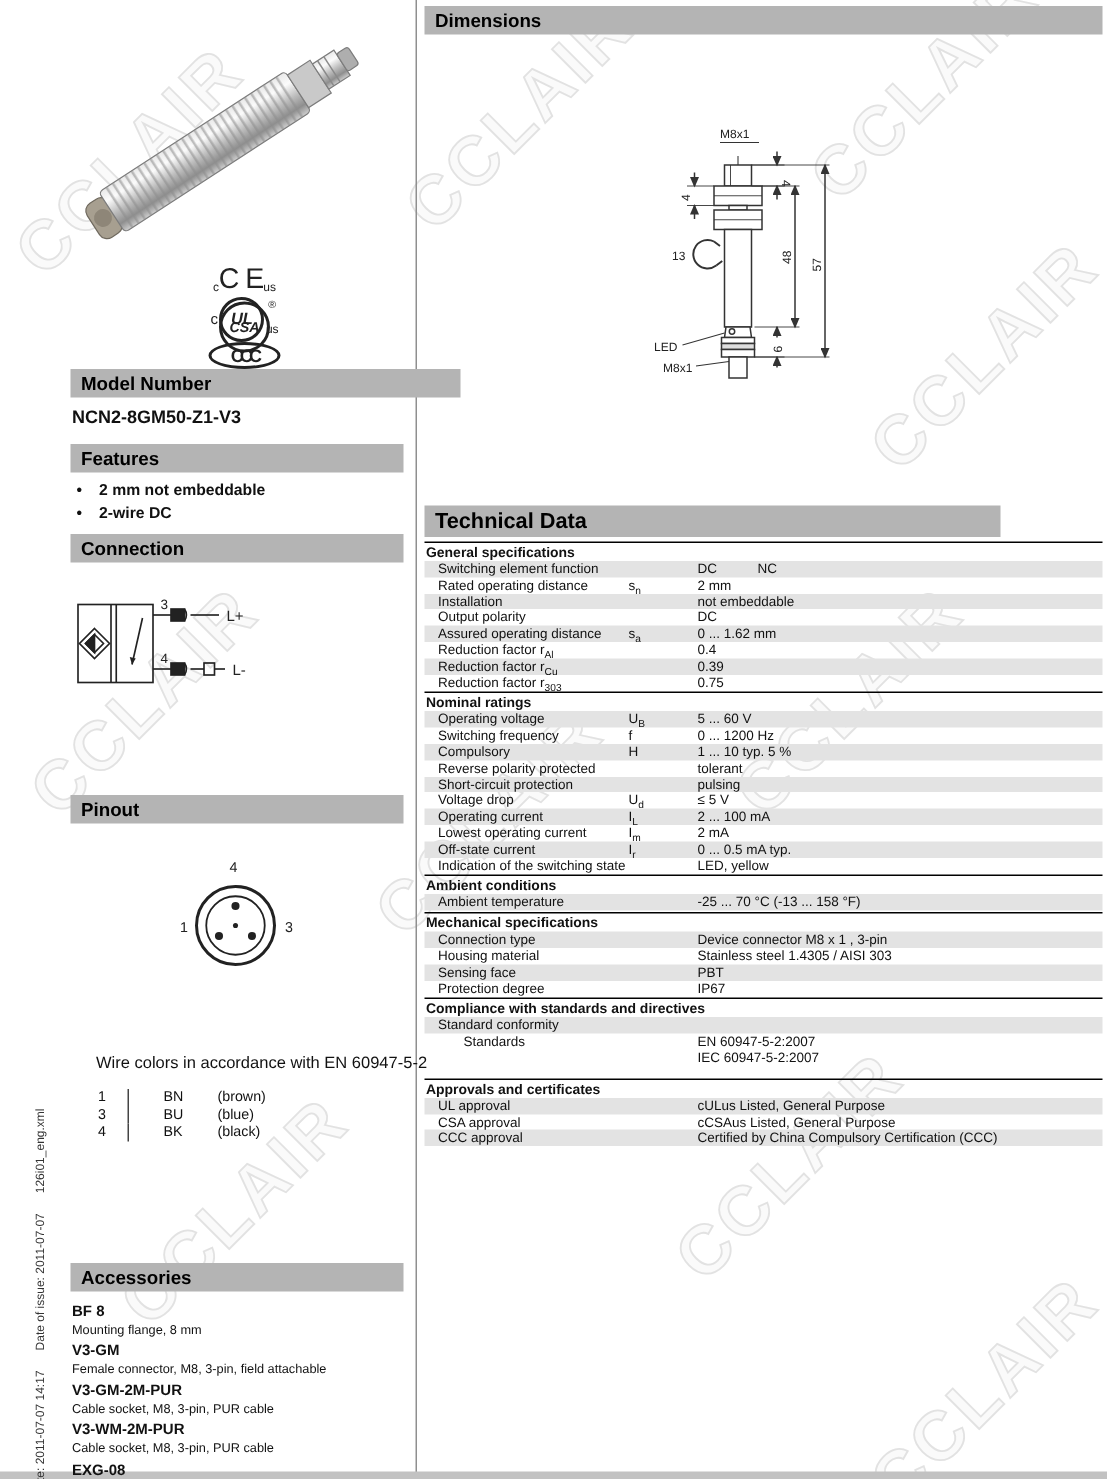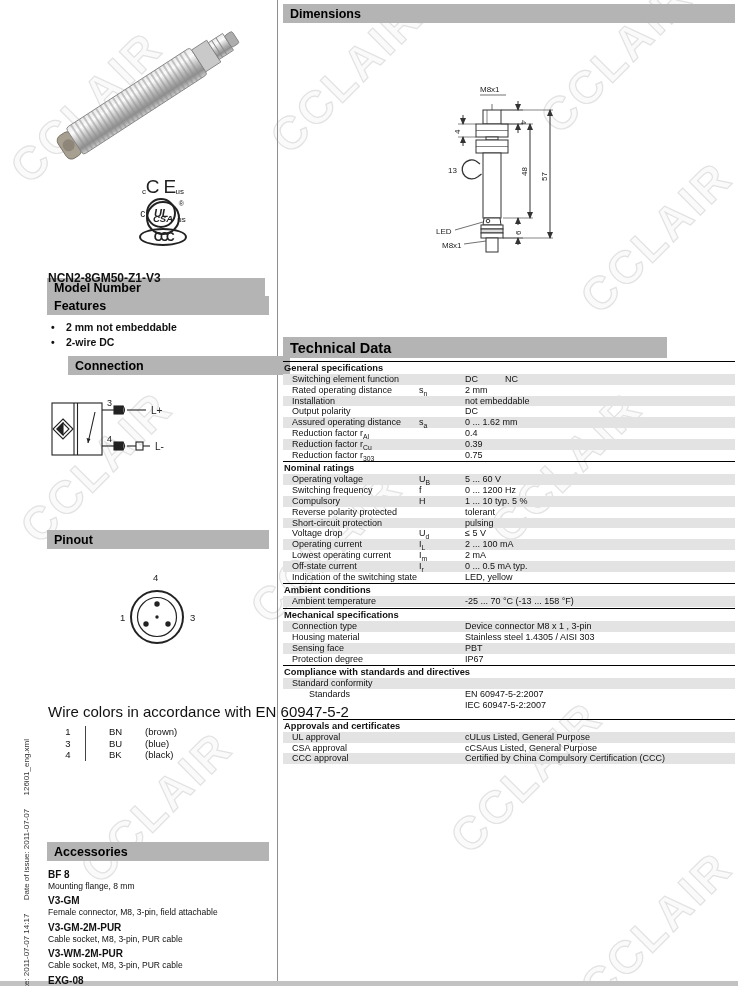--- a/index.html
+++ b/index.html
@@ -17,21 +17,21 @@
              transform:rotate(180deg);font-size:8px;color:#333;white-space:pre;}
   
   .bar{position:absolute;background:#b4b4b4;color:#000;font-weight:bold;
        font-size:12.5px;line-height:14px;padding:2.5px 7px;box-sizing:border-box;}
   .bar.big{font-size:14.5px;line-height:16px;}
   
   .model-value{position:absolute;left:48px;top:271px;font-weight:bold;font-size:12px;}
   .features-list{position:absolute;left:48px;top:320px;width:220px;}
   .feat{display:flex;font-weight:bold;font-size:10.5px;line-height:14.5px;}
   .feat .dot{width:15px;padding-left:3px;}
-  .wire-note{position:absolute;left:48px;top:703px;font-size:15px;}
+  .wire-note{position:absolute;left:64px;top:703px;font-size:11px;}
   .wire-rows{position:absolute;left:58px;top:726px;font-size:9.5px;}
   .wrow{display:flex;height:11.5px;line-height:11.5px;}
   .wpin{width:20px;text-align:center;}
   .wsep{width:0;border-left:1px solid #444;margin-left:7px;}
   .wcode{margin-left:23px;width:36px;}
   .acc-list{position:absolute;left:48px;top:864px;width:222px;}
   .acc-name{font-weight:bold;font-size:10px;line-height:12px;margin-top:4.5px;}
   .acc-desc{font-size:8.5px;line-height:10px;color:#111;}
   
   .logos{position:absolute;left:47px;top:176px;width:224px;height:46px;
@@ -121,36 +121,36 @@
       <span class="csa-reg">®</span>
     </span>
     <span class="logo-ul">
       <span class="ul-c">c</span>
       <span class="ul-circle">UL</span>
       <span class="ul-us">us</span>
     </span>
     <span class="logo-ccc">CCC</span>
   </div>
 
-  <div class="bar" style="left:47px;top:246px;width:218px;margin-top:32px;">Model Number</div>
+  <div class="bar" style="left:47px;top:246px;width:260px;">Model Number</div>
   <div class="model-value">NCN2-8GM50-Z1-V3</div>
 
   <div class="bar" style="left:47px;top:296px;width:222px;">Features</div>
   <div class="features-list" id="features-list">
       <div class="feat">
         <span class="dot">•</span>
         <span>2 mm not embeddable</span>
       </div>
       <div class="feat">
         <span class="dot">•</span>
         <span>2-wire DC</span>
       </div>
     </div>
 
-  <div class="bar" style="left:47px;top:356px;width:222px;margin-left:21px;">Connection</div>
+  <div class="bar" style="left:47px;top:356px;width:222px;">Connection</div>
   <svg class="svg-abs" style="left:50px;top:388px;" width="180" height="82" viewBox="0 0 180 82">
     <g fill="none" stroke="#222" stroke-width="1.1">
       <rect x="2" y="15" width="50" height="52"></rect>
       <line x1="24" y1="15" x2="24" y2="67"></line>
       <line x1="27.5" y1="15" x2="27.5" y2="67"></line>
       <path d="M13 31 L23 41 L13 51 L3 41 Z"></path>
       <path d="M13 35 L19 41 L13 47 L7 41 Z"></path>
       <path d="M13 35 L7 41 L13 47 Z" fill="#222"></path>
       <line x1="52" y1="22" x2="64" y2="22"></line>
       <line x1="52" y1="58" x2="64" y2="58"></line>

